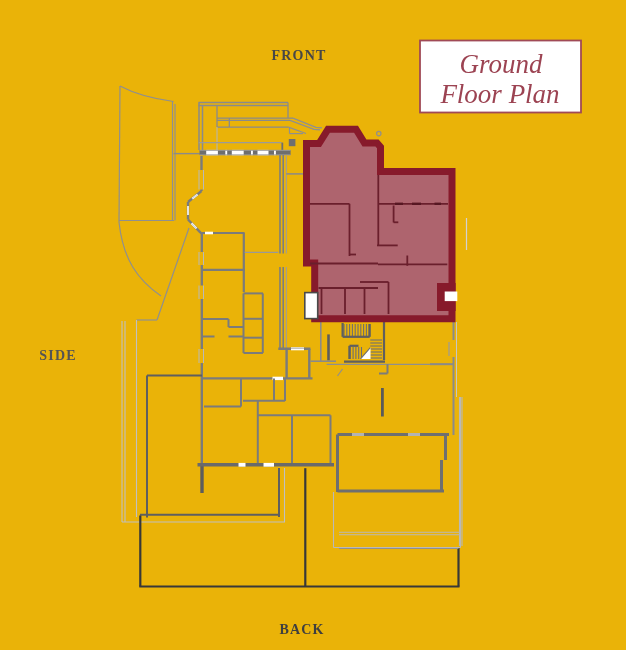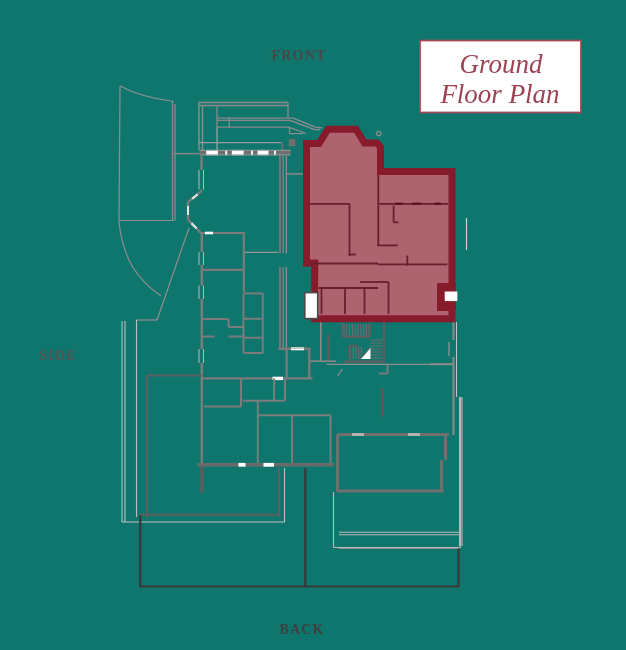--- a/index.html
+++ b/index.html
@@ -1,16 +1,16 @@
 <!DOCTYPE html>
 <html><head>
 <meta charset="utf-8">
 <style>
   html,body{margin:0;padding:0;background:#ffffff;}
-  #wrap{position:relative;width:626px;height:650px;background:#0f766e;overflow:hidden;
+  #wrap{position:relative;width:626px;height:650px;background:#eab308;overflow:hidden;
         font-family:"Liberation Serif", serif;}
   svg{position:absolute;left:0;top:0;filter:blur(0.5px);}
 </style>
 </head>
 <body>
 <div id="wrap">
 <svg width="626" height="650" viewBox="0 0 626 650" shape-rendering="auto">
 
 <text x="299" y="60" font-family="Liberation Serif, serif" font-size="14" font-weight="bold" fill="#474747" text-anchor="middle" letter-spacing="1.2">FRONT</text>
 

